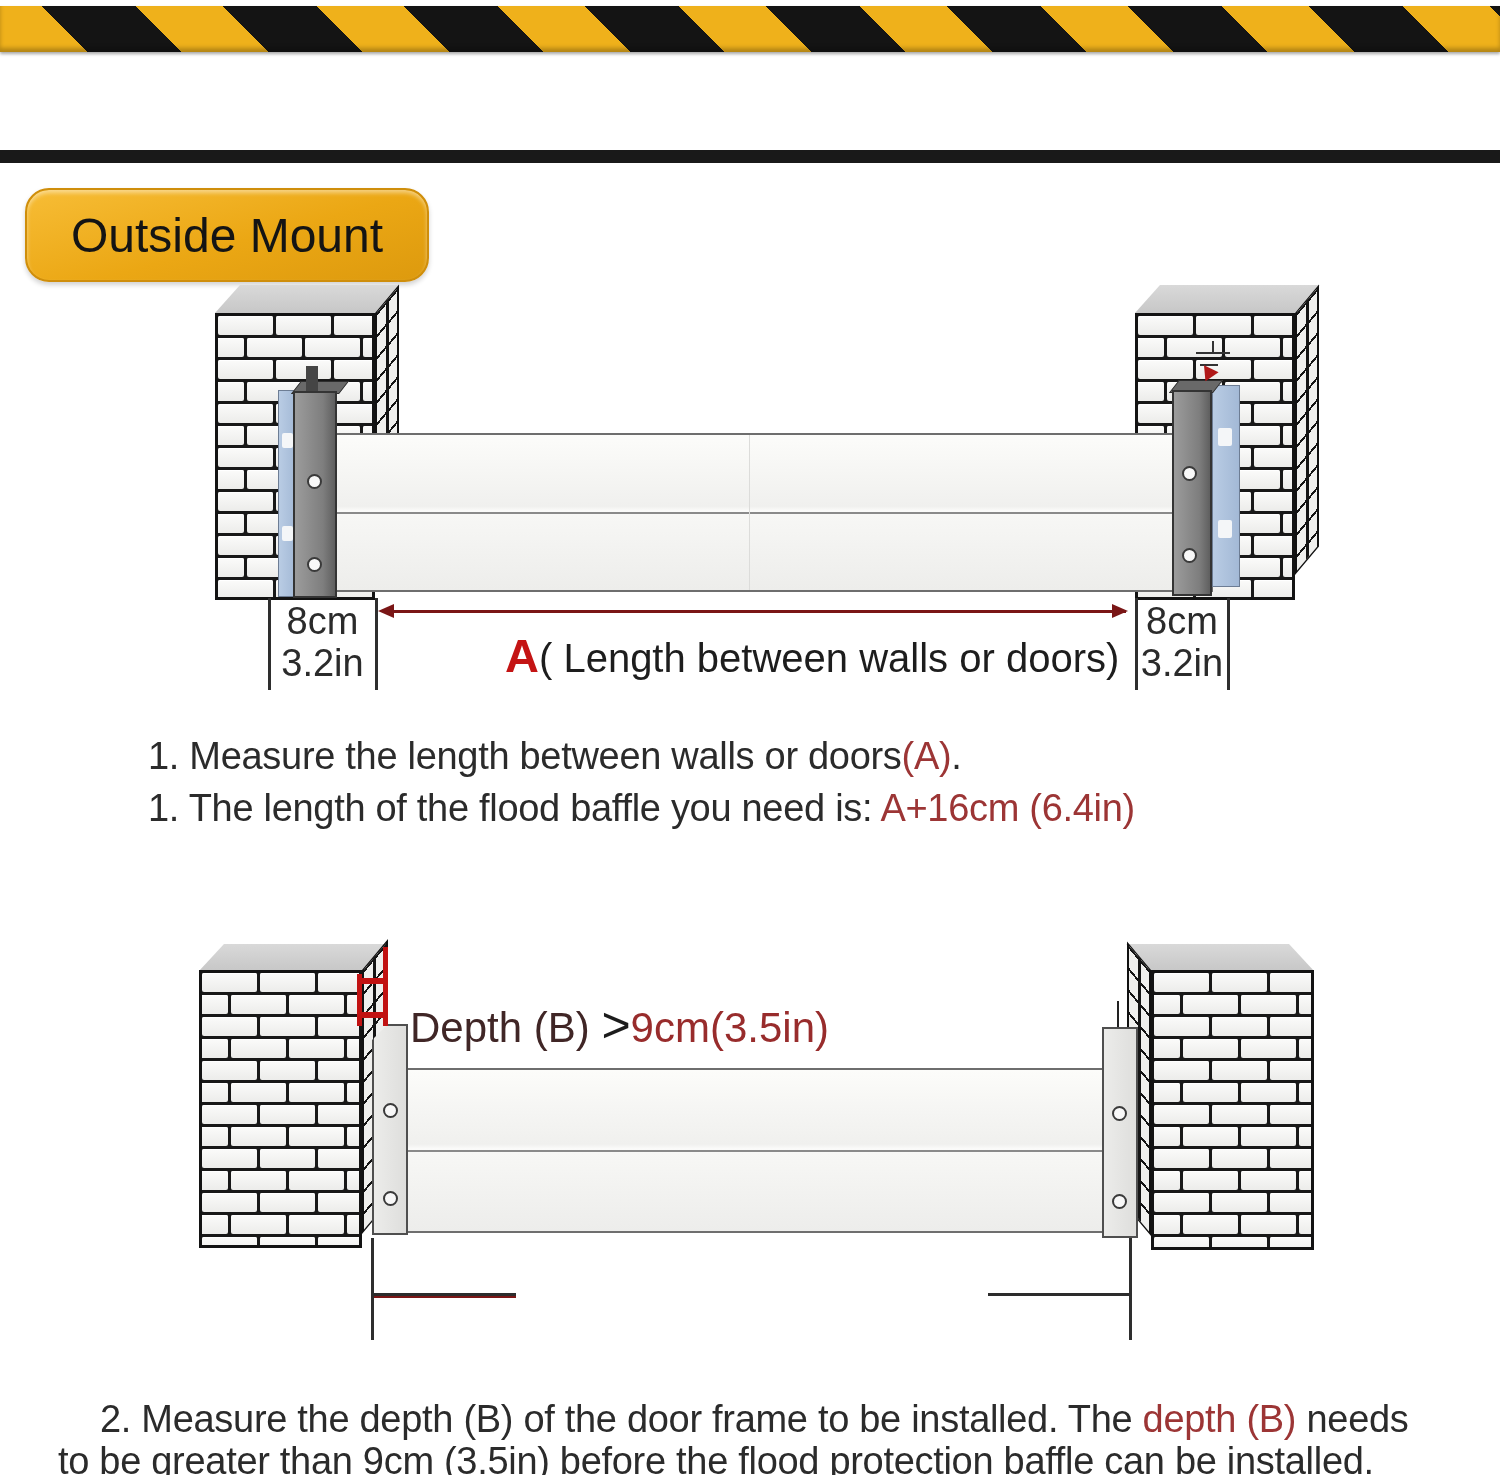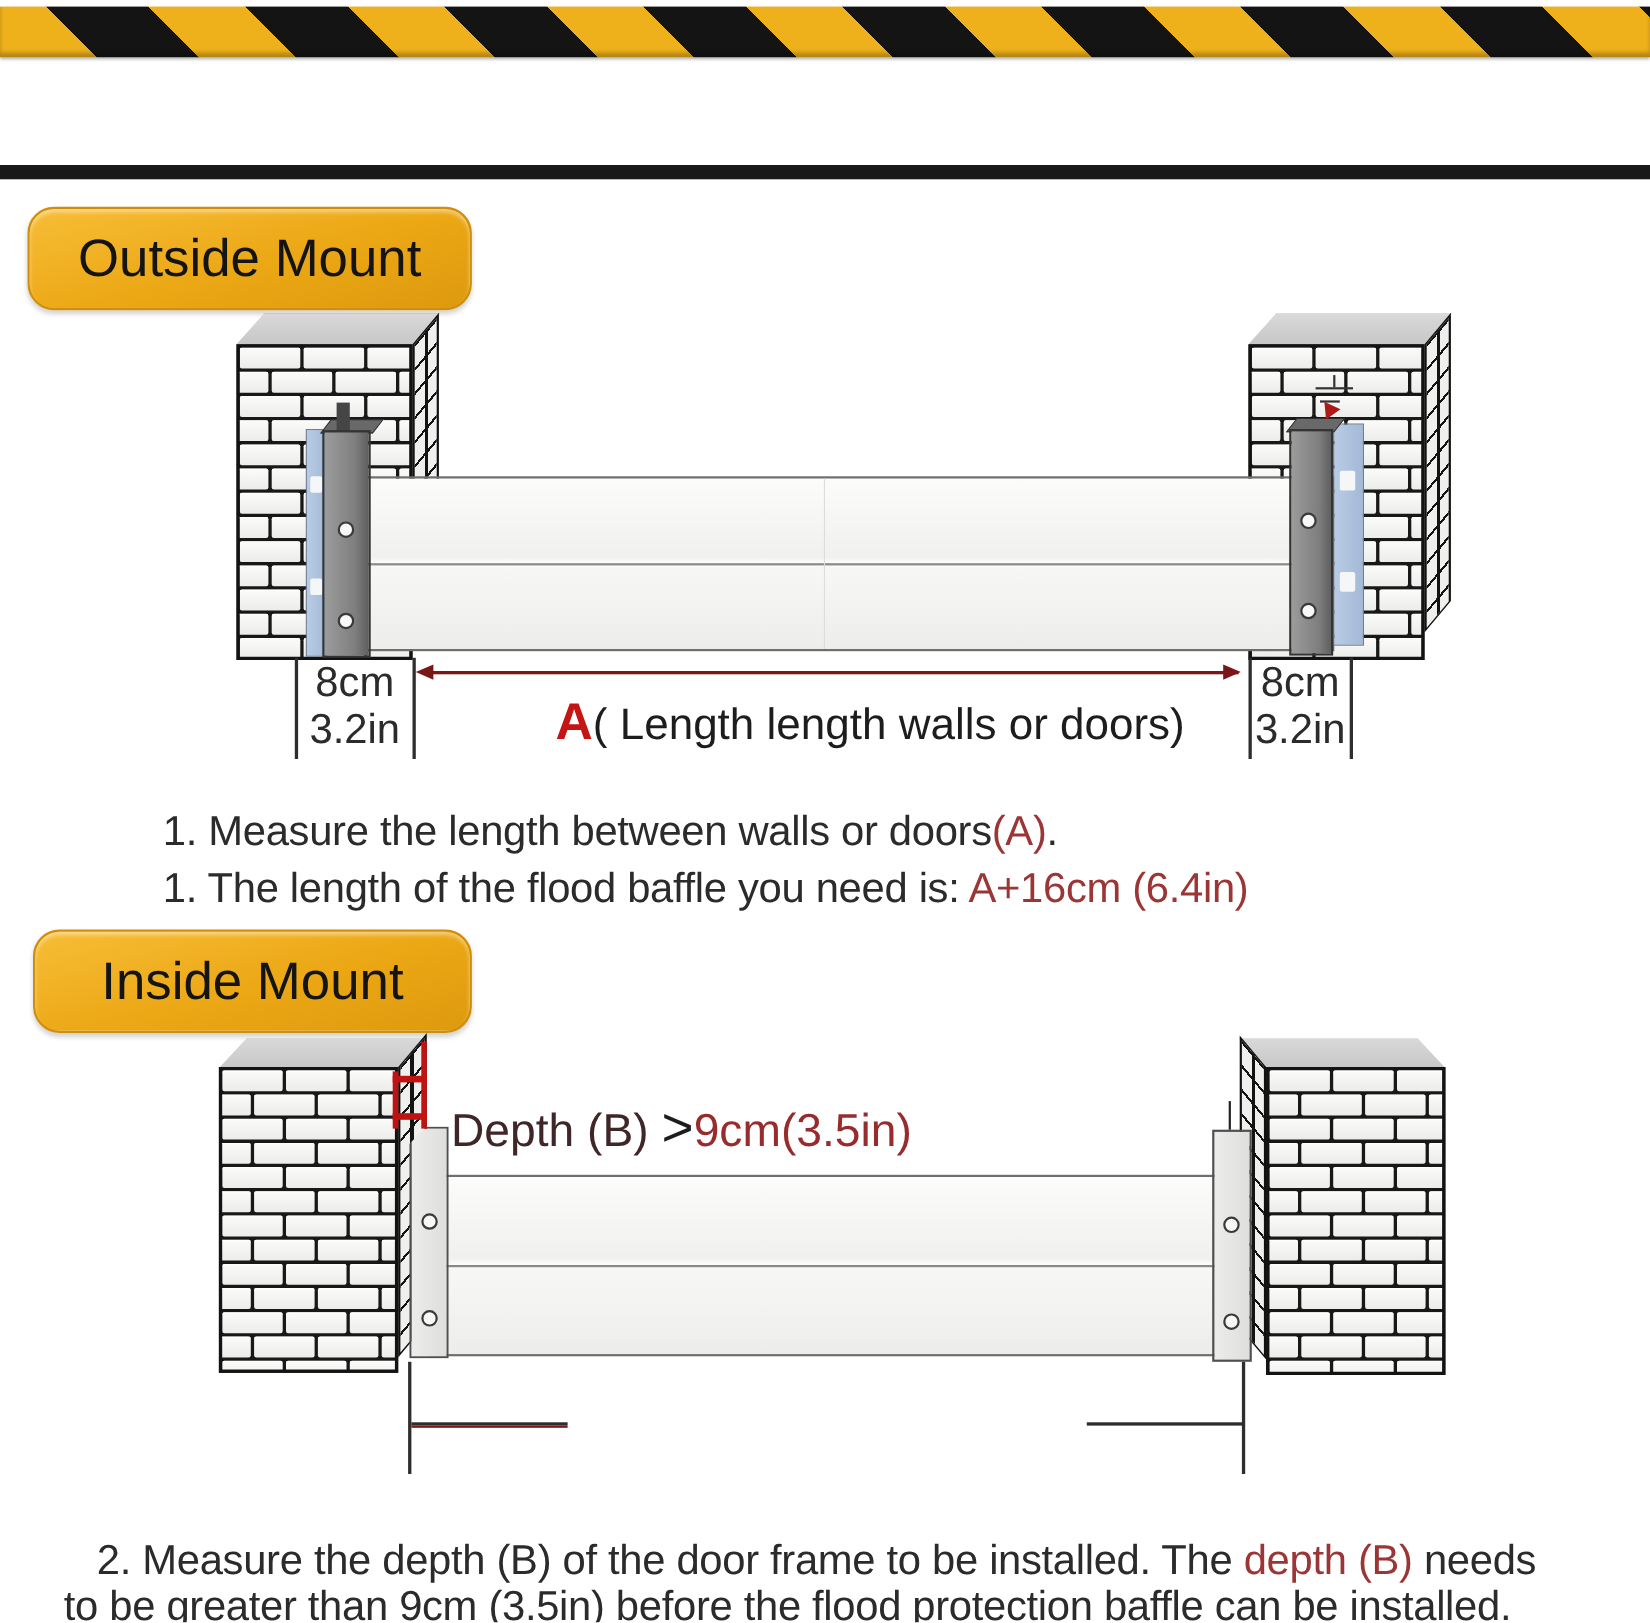--- a/index.html
+++ b/index.html
@@ -234,31 +234,30 @@
   <div class="abs mlabel" style="left:269px;top:600px;width:107px;">
     <div>8cm</div>
     <div>3.2in</div>
   </div>
   <div class="abs mlabel" style="left:1136px;top:600px;width:92px;">
     <div>8cm</div>
     <div>3.2in</div>
   </div>
 
   <div class="abs alabel" style="left:505px;top:628px;">
-    <span class="a">A</span><span class="rest">( Length length walls or doors)</span>
+    <span class="a">A</span><span class="rest">( Length between walls or doors)</span>
   </div>
 
   <div class="abs step" style="left:148px;top:735px;">
     <span>1. Measure the length between walls or doors</span><span class="hl">(A)</span><span>.</span>
   </div>
   <div class="abs step" style="left:148px;top:787px;">
     <span>1. The length of the flood baffle you need is: </span><span class="hl">A+16cm (6.4in)</span><span></span>
   </div>
 
-  <div class="abs badge badge2">Inside Mount</div>
 
   <div class="abs topface tf-r" style="left:199px;top:944px;width:188px;height:27px;"></div>
   <div class="abs sideface sf-r" style="left:362px;top:970px;width:26px;height:264px;"></div>
   <div class="abs front bricks" style="left:199px;top:970px;width:163px;height:278px;">
       <i class="bk" style="left:0px;top:0px;width:55px;height:19px"></i>
       <i class="bk" style="left:58px;top:0px;width:55px;height:19px"></i>
       <i class="bk" style="left:116px;top:0px;width:55px;height:19px"></i>
       <i class="bk" style="left:-29px;top:22px;width:55px;height:19px"></i>
       <i class="bk" style="left:29px;top:22px;width:55px;height:19px"></i>
       <i class="bk" style="left:87px;top:22px;width:55px;height:19px"></i>
@@ -373,20 +372,20 @@
   <div class="abs depthlabel" style="left:410px;top:996px;">
     <span class="dname">Depth (B) </span><span class="dgt">&gt;</span><span class="dval">9cm(3.5in)</span>
   </div>
 
   <div class="abs tick" style="left:371px;top:1238px;width:3px;height:102px;"></div>
   <div class="abs tick" style="left:1129px;top:1238px;width:3px;height:102px;"></div>
   <div class="abs dline" style="left:374px;top:1293px;width:142px;height:3px;"></div>
   <div class="abs mline" style="left:374px;top:1296px;width:142px;height:2px;"></div>
   <div class="abs dline" style="left:988px;top:1293px;width:142px;height:3px;"></div>
 
-  <div class="abs step" style="left:88px;top:1398px;">
+  <div class="abs step" style="left:100px;top:1398px;">
     <span>2. Measure the depth (B) of the door frame to be installed. The </span><span class="hl">depth (B)</span><span> needs</span>
   </div>
   <div class="abs step" style="left:58px;top:1440px;">
     <span>to be greater than 9cm (3.5in) before the flood protection baffle can be installed.</span>
   </div>
 
 </div>
 
 </body></html>

